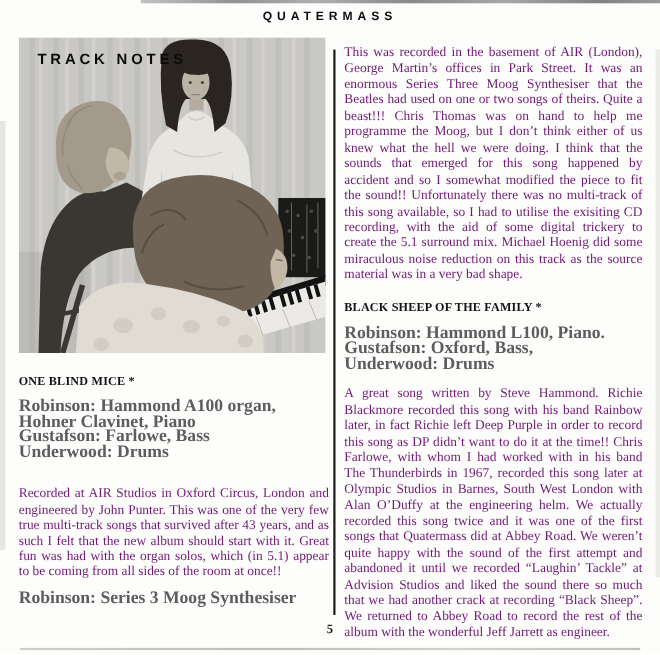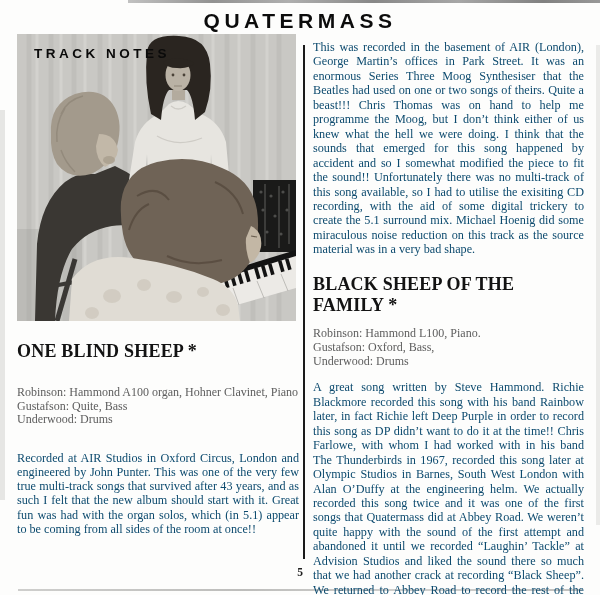--- a/index.html
+++ b/index.html
@@ -15,44 +15,44 @@
   .bottom-scan-edge { position:absolute; top:589px; left:18px; width:564px; height:2px;
     background:linear-gradient(90deg,#c6c6c4, #b2b2b0 40%, #c9c9c7 70%, #b5b5b3); opacity:.85; }
   .left-scan-edge { position:absolute; left:0; top:110px; width:5px; height:390px;
     background:#d4d3d0; opacity:.55; }
   .right-scan-edge { position:absolute; right:0; top:45px; width:4px; height:480px;
     background:#d9d9d6; opacity:.5; }
 
   .header {
     position:absolute; top:9px; left:0; width:100%; text-align:center;
     font-family:"Liberation Sans", sans-serif; font-weight:bold;
-    font-size:21px; letter-spacing:4.5px; color:#0c0c0c;
+    font-size:11px; letter-spacing:4.5px; color:#0c0c0c;
   }
 
   .photo { position:absolute; left:17px; top:34px; width:279px; height:287px; }
   .photo svg { display:block; width:100%; height:100%; }
   .photo-label {
     position:absolute; left:17px; top:12px;
     font-family:"Liberation Sans", sans-serif; font-weight:bold;
     font-size:13.5px; letter-spacing:3.5px; color:#0a0a0a; white-space:nowrap;
   }
 
   .column-divider { position:absolute; left:303px; top:45px; width:2px; height:514px; background:#1a1a1a; }
 
   .left-col  { position:absolute; left:17px;  top:341px; width:282px; }
   .right-col { position:absolute; left:313px; top:40px;  width:271px; }
 
-  .heading { font-weight:bold; font-size:18px; color:#131313; letter-spacing:.2px; }
-  .credits { font-weight:normal; font-size:12px; color:#5d5d5d; }
+  .heading { font-weight:bold; font-size:11px; color:#131313; letter-spacing:.2px; }
+  .credits { font-weight:bold; font-size:16px; color:#5d5d5d; }
   .credits .credit-line { line-height:13.6px; }
   .right-col .credits .credit-line { line-height:14.2px; }
-  .body-text { font-size:12.2px; line-height:14.2px; color:#0c4a6e; text-align:justify; }
+  .body-text { font-size:12.2px; line-height:14.2px; color:#701a75; text-align:justify; }
   .right-col .body-text { line-height:14.45px; }
 
-  .left-col .credits  { margin-top:24px; }
+  .left-col .credits  { margin-top:10px; }
   .left-col .body-text { margin-top:24px; }
   .left-col .heading2 { margin-top:14px; }
 
   .right-col .heading { margin-top:17px; }
   .right-col .credits { margin-top:10px; }
   .right-col .body-text.track-body { margin-top:12px; }
 
   .page-number {
     position:absolute; left:0; top:566px; width:600px; text-align:center;
     font-weight:bold; font-size:11.5px; color:#1f1f1f;
@@ -202,27 +202,30 @@
           <ellipse cx="206" cy="276" rx="7" ry="6"></ellipse>
         </g>
       </g>
     </svg>
     <div class="photo-label">TRACK NOTES</div>
   </div>
 
   <div class="column-divider"></div>
 
   <div class="left-col">
-    <div class="heading">ONE BLIND SHEEP *</div>
+    <div class="heading">ONE BLIND MICE *</div>
     <div class="credits">
       <div class="credit-line">Robinson: Hammond A100 organ, Hohner Clavinet, Piano</div>
-      <div class="credit-line">Gustafson: Quite, Bass</div>
+      <div class="credit-line">Gustafson: Farlowe, Bass</div>
       <div class="credit-line">Underwood: Drums</div>
     </div>
     <div class="body-text">Recorded at AIR Studios in Oxford Circus, London and engineered by John Punter. This was one of the very few true multi-track songs that survived after 43 years, and as such I felt that the new album should start with it.  Great fun was had with the organ solos, which (in 5.1) appear to be coming from all sides of the room at once!!</div>
+    <div class="credits">
+      <div class="credit-line">Robinson: Series 3 Moog Synthesiser</div>
+    </div>
   </div>
 
   <div class="right-col">
     <div class="body-text" style="margin-top:0">This was recorded in the basement of AIR (London), George Martin’s offices in Park Street. It was an enormous Series Three Moog Synthesiser that the Beatles had used on one or two songs of theirs. Quite a beast!!! Chris Thomas was on hand to help me programme the Moog, but I don’t think either of us knew what the hell we were doing. I think that the sounds that emerged for this song happened by accident and so I somewhat modified the piece to fit the sound!! Unfortunately there was no multi-track of this song available, so I had to utilise the exisiting CD recording, with the aid of some digital trickery to create the 5.1 surround mix. Michael Hoenig did some miraculous noise reduction on this track as the source material was in a very bad shape.</div>
     <div class="heading">BLACK SHEEP OF THE FAMILY *</div>
     <div class="credits">
       <div class="credit-line">Robinson: Hammond L100, Piano.</div>
       <div class="credit-line">Gustafson: Oxford, Bass,</div>
       <div class="credit-line">Underwood: Drums</div>
     </div>

